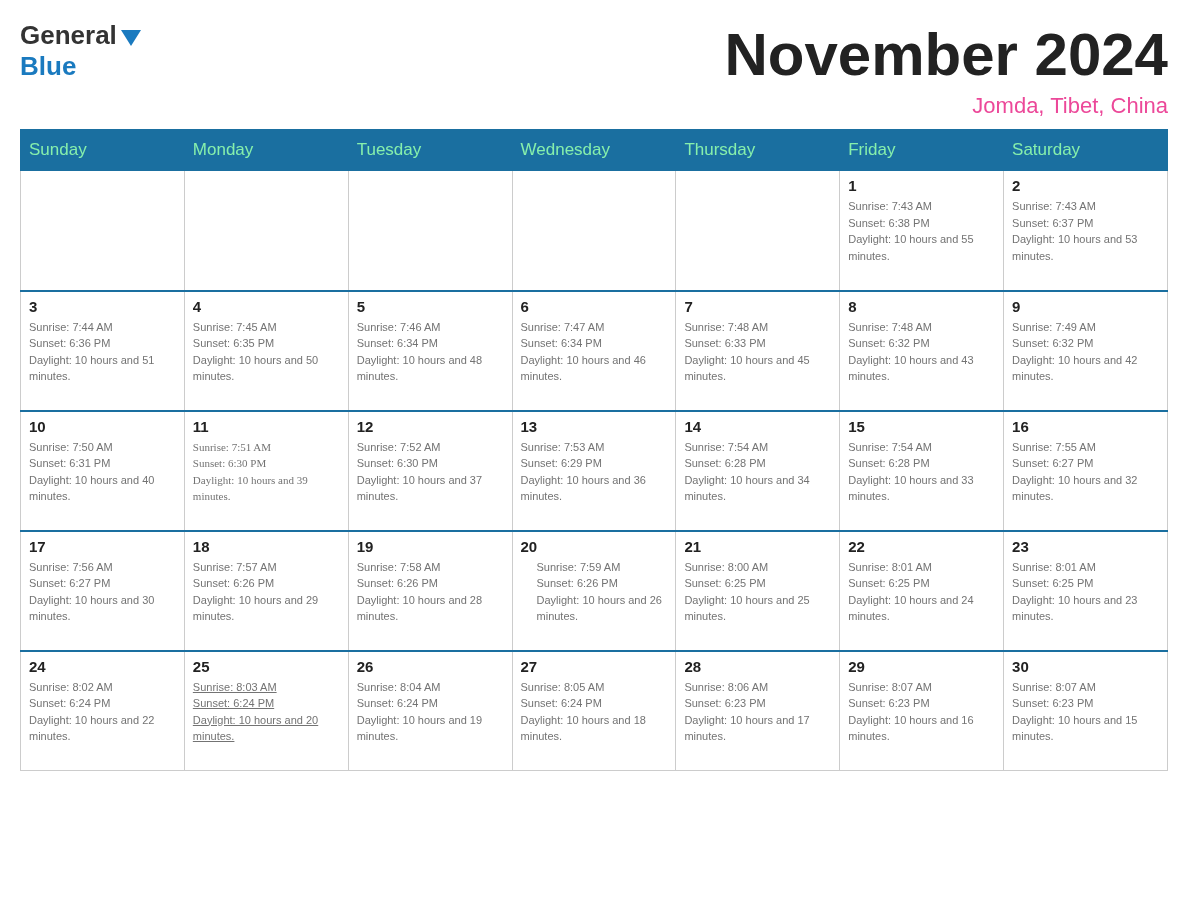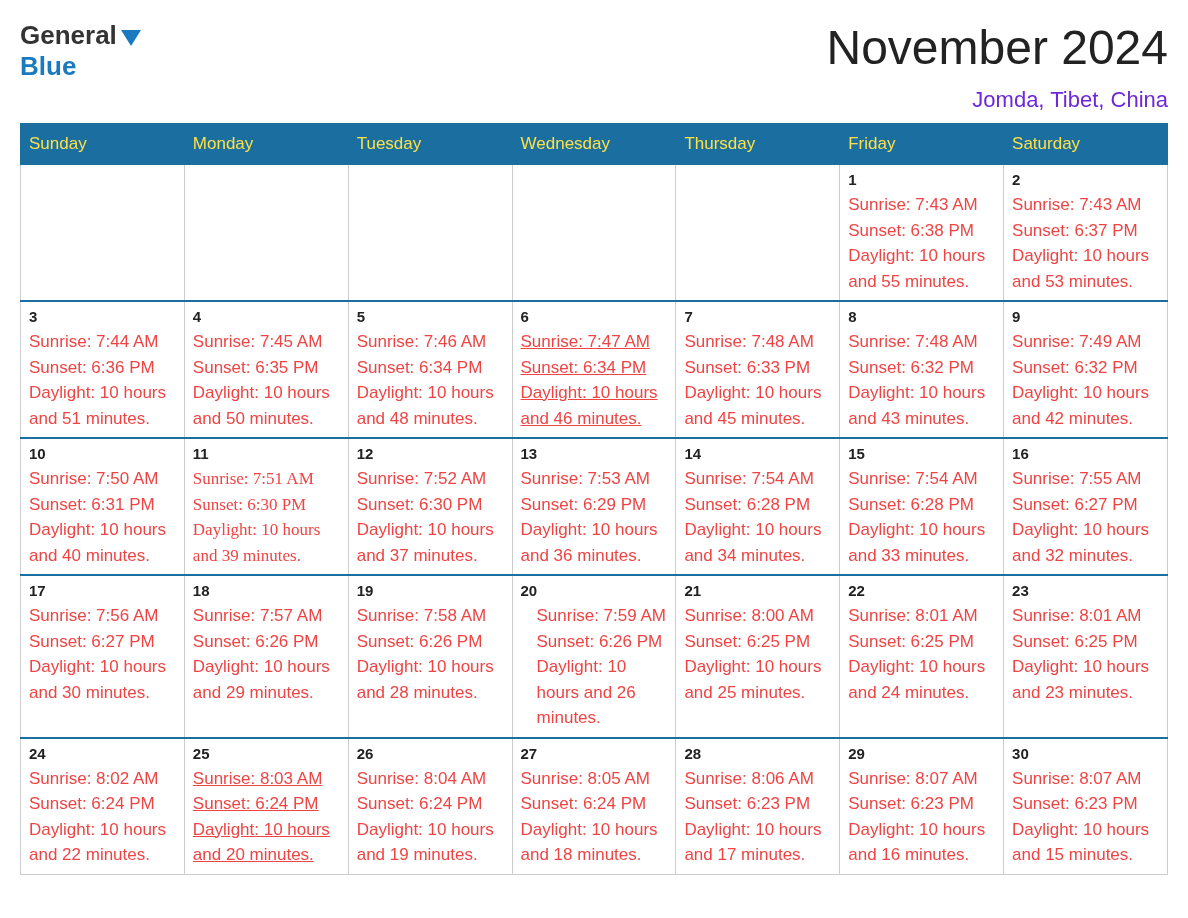--- a/index.html
+++ b/index.html
@@ -39,37 +39,37 @@
       border-left: 10px solid transparent;
       border-right: 10px solid transparent;
       border-top: 16px solid #1a7abf;
       margin-left: 4px;
       margin-top: 4px;
     }
     .title-section {
       text-align: right;
     }
     .month-title {
-      font-size: 48px;
-      font-weight: normal;
+      font-size: 60px;
+      font-weight: bold;
       color: #222;
     }
     .location {
       font-size: 22px;
-      color: #6d28d9;
-      margin-top: 12px;
+      color: #ec4899;
+      margin-top: 4px;
     }
     .calendar {
       width: 100%;
       border-collapse: collapse;
       margin-top: 10px;
     }
     .calendar th {
       background-color: #1a6fa0;
-      color: #fde047;
+      color: #86efac;
       font-size: 17px;
       font-weight: normal;
       padding: 10px 8px;
       text-align: left;
       border: 1px solid #1a6fa0;
     }
     .calendar td {
       border: 1px solid #ccc;
       vertical-align: top;
       padding: 6px 8px;
@@ -79,22 +79,22 @@
       width: 14.28%;
     }
     .day-number {
       font-size: 15px;
       font-weight: bold;
       color: #222;
       display: block;
       margin-bottom: 4px;
     }
     .day-info {
-      font-size: 17px;
-      color: #ef4444;
+      font-size: 11px;
+      color: #737373;
       line-height: 1.5;
     }
     .empty-cell {
       background: #fff;
     }
     .row-border td {
       border-top: 2px solid #1a6fa0;
     }
   </style>
 </head>
@@ -160,21 +160,21 @@
 Daylight: 10 hours and 50 minutes.</div>
         </td>
         <td>
           <span class="day-number">5</span>
           <div class="day-info" style="white-space: pre-line;">Sunrise: 7:46 AM
 Sunset: 6:34 PM
 Daylight: 10 hours and 48 minutes.</div>
         </td>
         <td>
           <span class="day-number">6</span>
-          <div class="day-info" style="white-space: pre-line; text-decoration: underline;">Sunrise: 7:47 AM
+          <div class="day-info" style="white-space: pre-line;">Sunrise: 7:47 AM
 Sunset: 6:34 PM
 Daylight: 10 hours and 46 minutes.</div>
         </td>
         <td>
           <span class="day-number">7</span>
           <div class="day-info" style="white-space: pre-line;">Sunrise: 7:48 AM
 Sunset: 6:33 PM
 Daylight: 10 hours and 45 minutes.</div>
         </td>
         <td>

